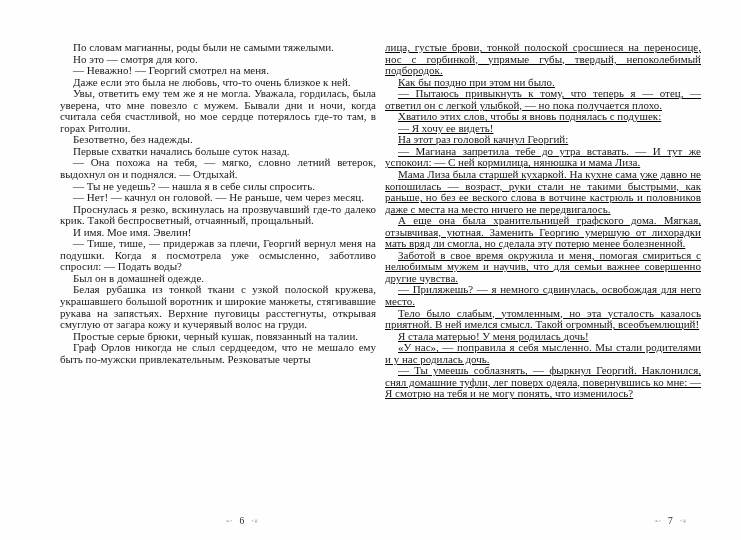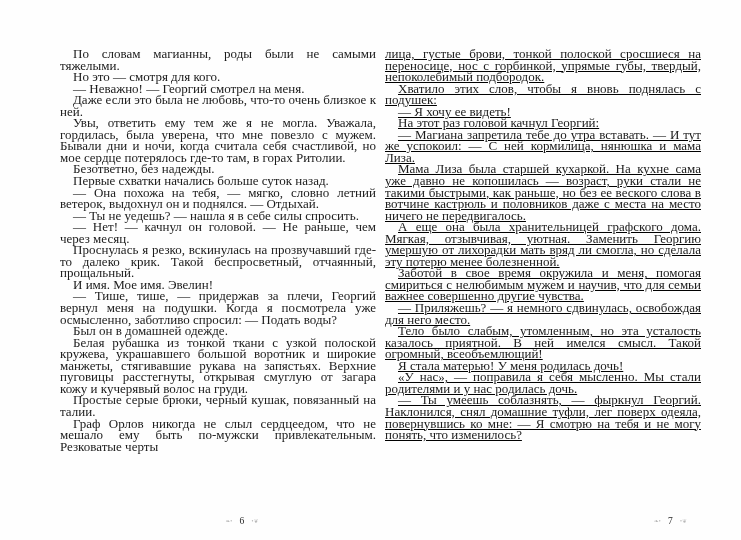--- a/index.html
+++ b/index.html
@@ -34,24 +34,23 @@
   .page-right {
     width: 361px;
     height: 540px;
     padding: 42px 18px 0 5px;
     text-decoration: underline;
   }
   .textblock {
     width: 316px;
     text-align: justify;
     text-justify: inter-word;
-    font-size: 13px;
+    font-size: 11px;
     line-height: 11.55px;
     color: #1a1a1a;
-    margin-top: 6px;
     -webkit-font-smoothing: antialiased;
   }
   .textblock p {
     margin: 0;
     text-indent: 13px;
     hyphens: manual;
   }
   .textblock p.noindent {
     text-indent: 0;
   }
@@ -121,20 +120,22 @@
     <div class="folio folio-left">
       <span class="orn">❧•</span>
       <span class="num">6</span>
       <span class="orn">•❦</span>
     </div>
   </div>
 
   <div class="page page-right">
     <div class="textblock" id="right-text">
         <p class="noindent">лица, густые брови, тонкой полоской сросшиеся на переносице, нос с горбинкой, упрямые губы, твердый, непоколебимый подбородок.</p>
+        <p>Как бы поздно при этом ни было.</p>
+        <p>— Пытаюсь привыкнуть к тому, что теперь я — отец, — ответил он с легкой улыбкой, — но пока получается плохо.</p>
         <p>Хватило этих слов, чтобы я вновь поднялась с подушек:</p>
         <p>— Я хочу ее видеть!</p>
         <p>На этот раз головой качнул Георгий:</p>
         <p>— Магиана запретила тебе до утра вставать. — И тут же успокоил: — С ней кормилица, нянюшка и мама Лиза.</p>
         <p>Мама Лиза была старшей кухаркой. На кухне сама уже давно не копошилась — возраст, руки стали не такими быстрыми, как раньше, но без ее веского слова в вотчине кастрюль и половников даже с места на место ничего не передвигалось.</p>
         <p>А еще она была хранительницей графского дома. Мягкая, отзывчивая, уютная. Заменить Георгию умершую от лихорадки мать вряд ли смогла, но сделала эту потерю менее болезненной.</p>
         <p>Заботой в свое время окружила и меня, помогая смириться с нелюбимым мужем и научив, что для семьи важнее совершенно другие чувства.</p>
         <p>— Приляжешь? — я немного сдвинулась, освобождая для него место.</p>
         <p>Тело было слабым, утомленным, но эта усталость казалось приятной. В ней имелся смысл. Такой огромный, всеобъемлющий!</p>
         <p>Я стала матерью! У меня родилась дочь!</p>

